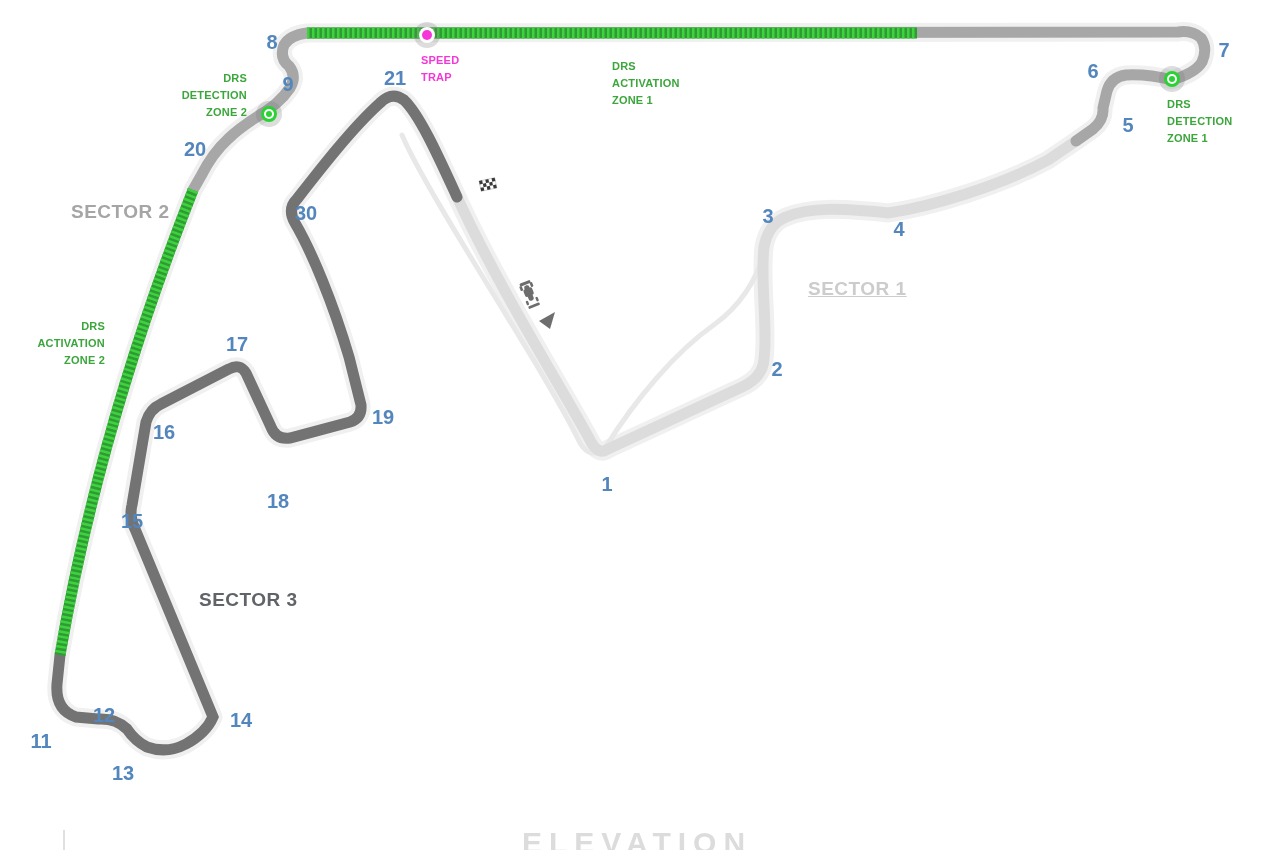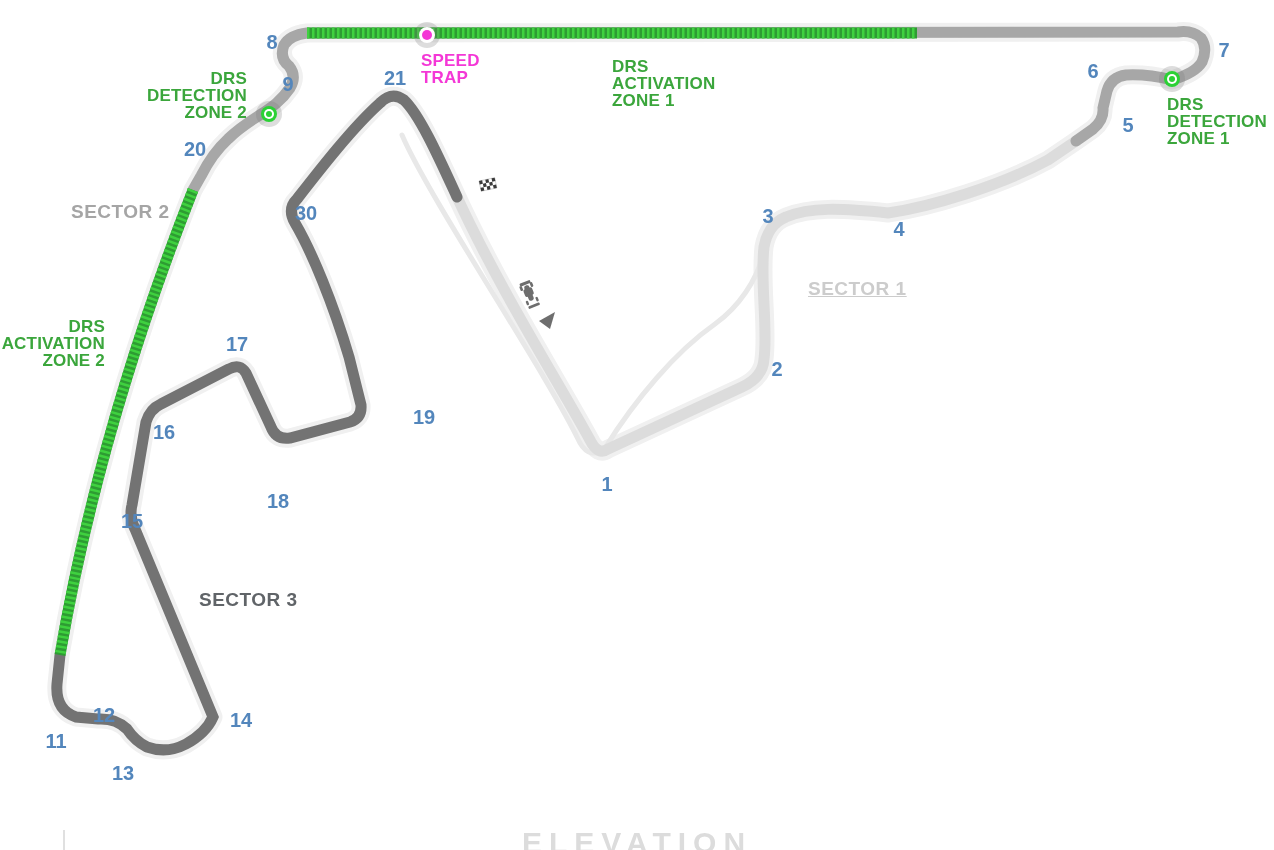--- a/index.html
+++ b/index.html
@@ -7,21 +7,21 @@
          font-family:"Liberation Sans",sans-serif;}
   #track-svg{position:absolute;left:0;top:0;}
   path{fill:none;}
   .casing{stroke:var(--track-casing);stroke-width:19;stroke-linejoin:round;stroke-linecap:round;}
   .pit{stroke:var(--pit-lane);stroke-width:5;stroke-linecap:round;}
   .s1{stroke:var(--track-sector1);stroke-width:11;stroke-linecap:round;}
   .s2{stroke:var(--track-sector2);stroke-width:11;stroke-linecap:round;}
   .s3{stroke:var(--track-sector3);stroke-width:11;stroke-linecap:round;}
   .drs-base{stroke:var(--drs-green-dark);stroke-width:11;stroke-linecap:butt;}
   .drs-stripe{stroke:var(--drs-green-bright);stroke-width:11;stroke-dasharray:2.5 2.5;stroke-linecap:butt;}
-  .lbl{position:absolute;font-weight:700;white-space:pre-line;line-height:17px;font-size:17px;letter-spacing:.2px;}
+  .lbl{position:absolute;font-weight:700;white-space:pre-line;line-height:17px;font-size:11px;letter-spacing:.2px;}
   .green-lbl{color:var(--green-text);}
   .magenta-lbl{color:var(--magenta);}
   .right-al{text-align:right;}
   .sector-lbl{position:absolute;font-weight:700;font-size:19px;letter-spacing:.5px;white-space:nowrap;}
   .turn{position:absolute;color:var(--turn-number-blue);font-size:20px;font-weight:600;
         transform:translate(-50%,-50%);}
   #elevation{position:absolute;left:50%;top:826px;transform:translateX(-50%);
              font-size:30px;font-weight:700;letter-spacing:7px;color:var(--elevation-text);white-space:nowrap;}
   #elev-tick{position:absolute;left:63px;top:830px;width:2px;height:20px;background:var(--axis-tick);}
 </style>
@@ -129,27 +129,27 @@
   <span class="turn" style="left:607px;top:484px;">1</span>
   <span class="turn" style="left:777px;top:369px;">2</span>
   <span class="turn" style="left:768px;top:216px;">3</span>
   <span class="turn" style="left:899px;top:229px;">4</span>
   <span class="turn" style="left:1128px;top:125px;">5</span>
   <span class="turn" style="left:1093px;top:71px;">6</span>
   <span class="turn" style="left:1224px;top:50px;">7</span>
   <span class="turn" style="left:272px;top:42px;">8</span>
   <span class="turn" style="left:288px;top:84px;">9</span>
   <span class="turn" style="left:195px;top:149px;">20</span>
-  <span class="turn" style="left:41px;top:741px;margin-left:15px;">11</span>
+  <span class="turn" style="left:41px;top:741px;">11</span>
   <span class="turn" style="left:104px;top:707px;margin-top:8px;">12</span>
   <span class="turn" style="left:123px;top:773px;">13</span>
   <span class="turn" style="left:241px;top:720px;">14</span>
   <span class="turn" style="left:132px;top:521px;">15</span>
   <span class="turn" style="left:164px;top:432px;">16</span>
   <span class="turn" style="left:237px;top:344px;">17</span>
   <span class="turn" style="left:278px;top:461px;margin-top:40px;">18</span>
-  <span class="turn" style="left:383px;top:417px;margin-left:41px;">19</span>
+  <span class="turn" style="left:383px;top:417px;">19</span>
   <span class="turn" style="left:306px;top:213px;">30</span>
   <span class="turn" style="left:395px;top:78px;">21</span>
 
   <div id="elev-tick"></div>
   <div id="elevation">ELEVATION</div>
 </div>
 
 </body></html>

